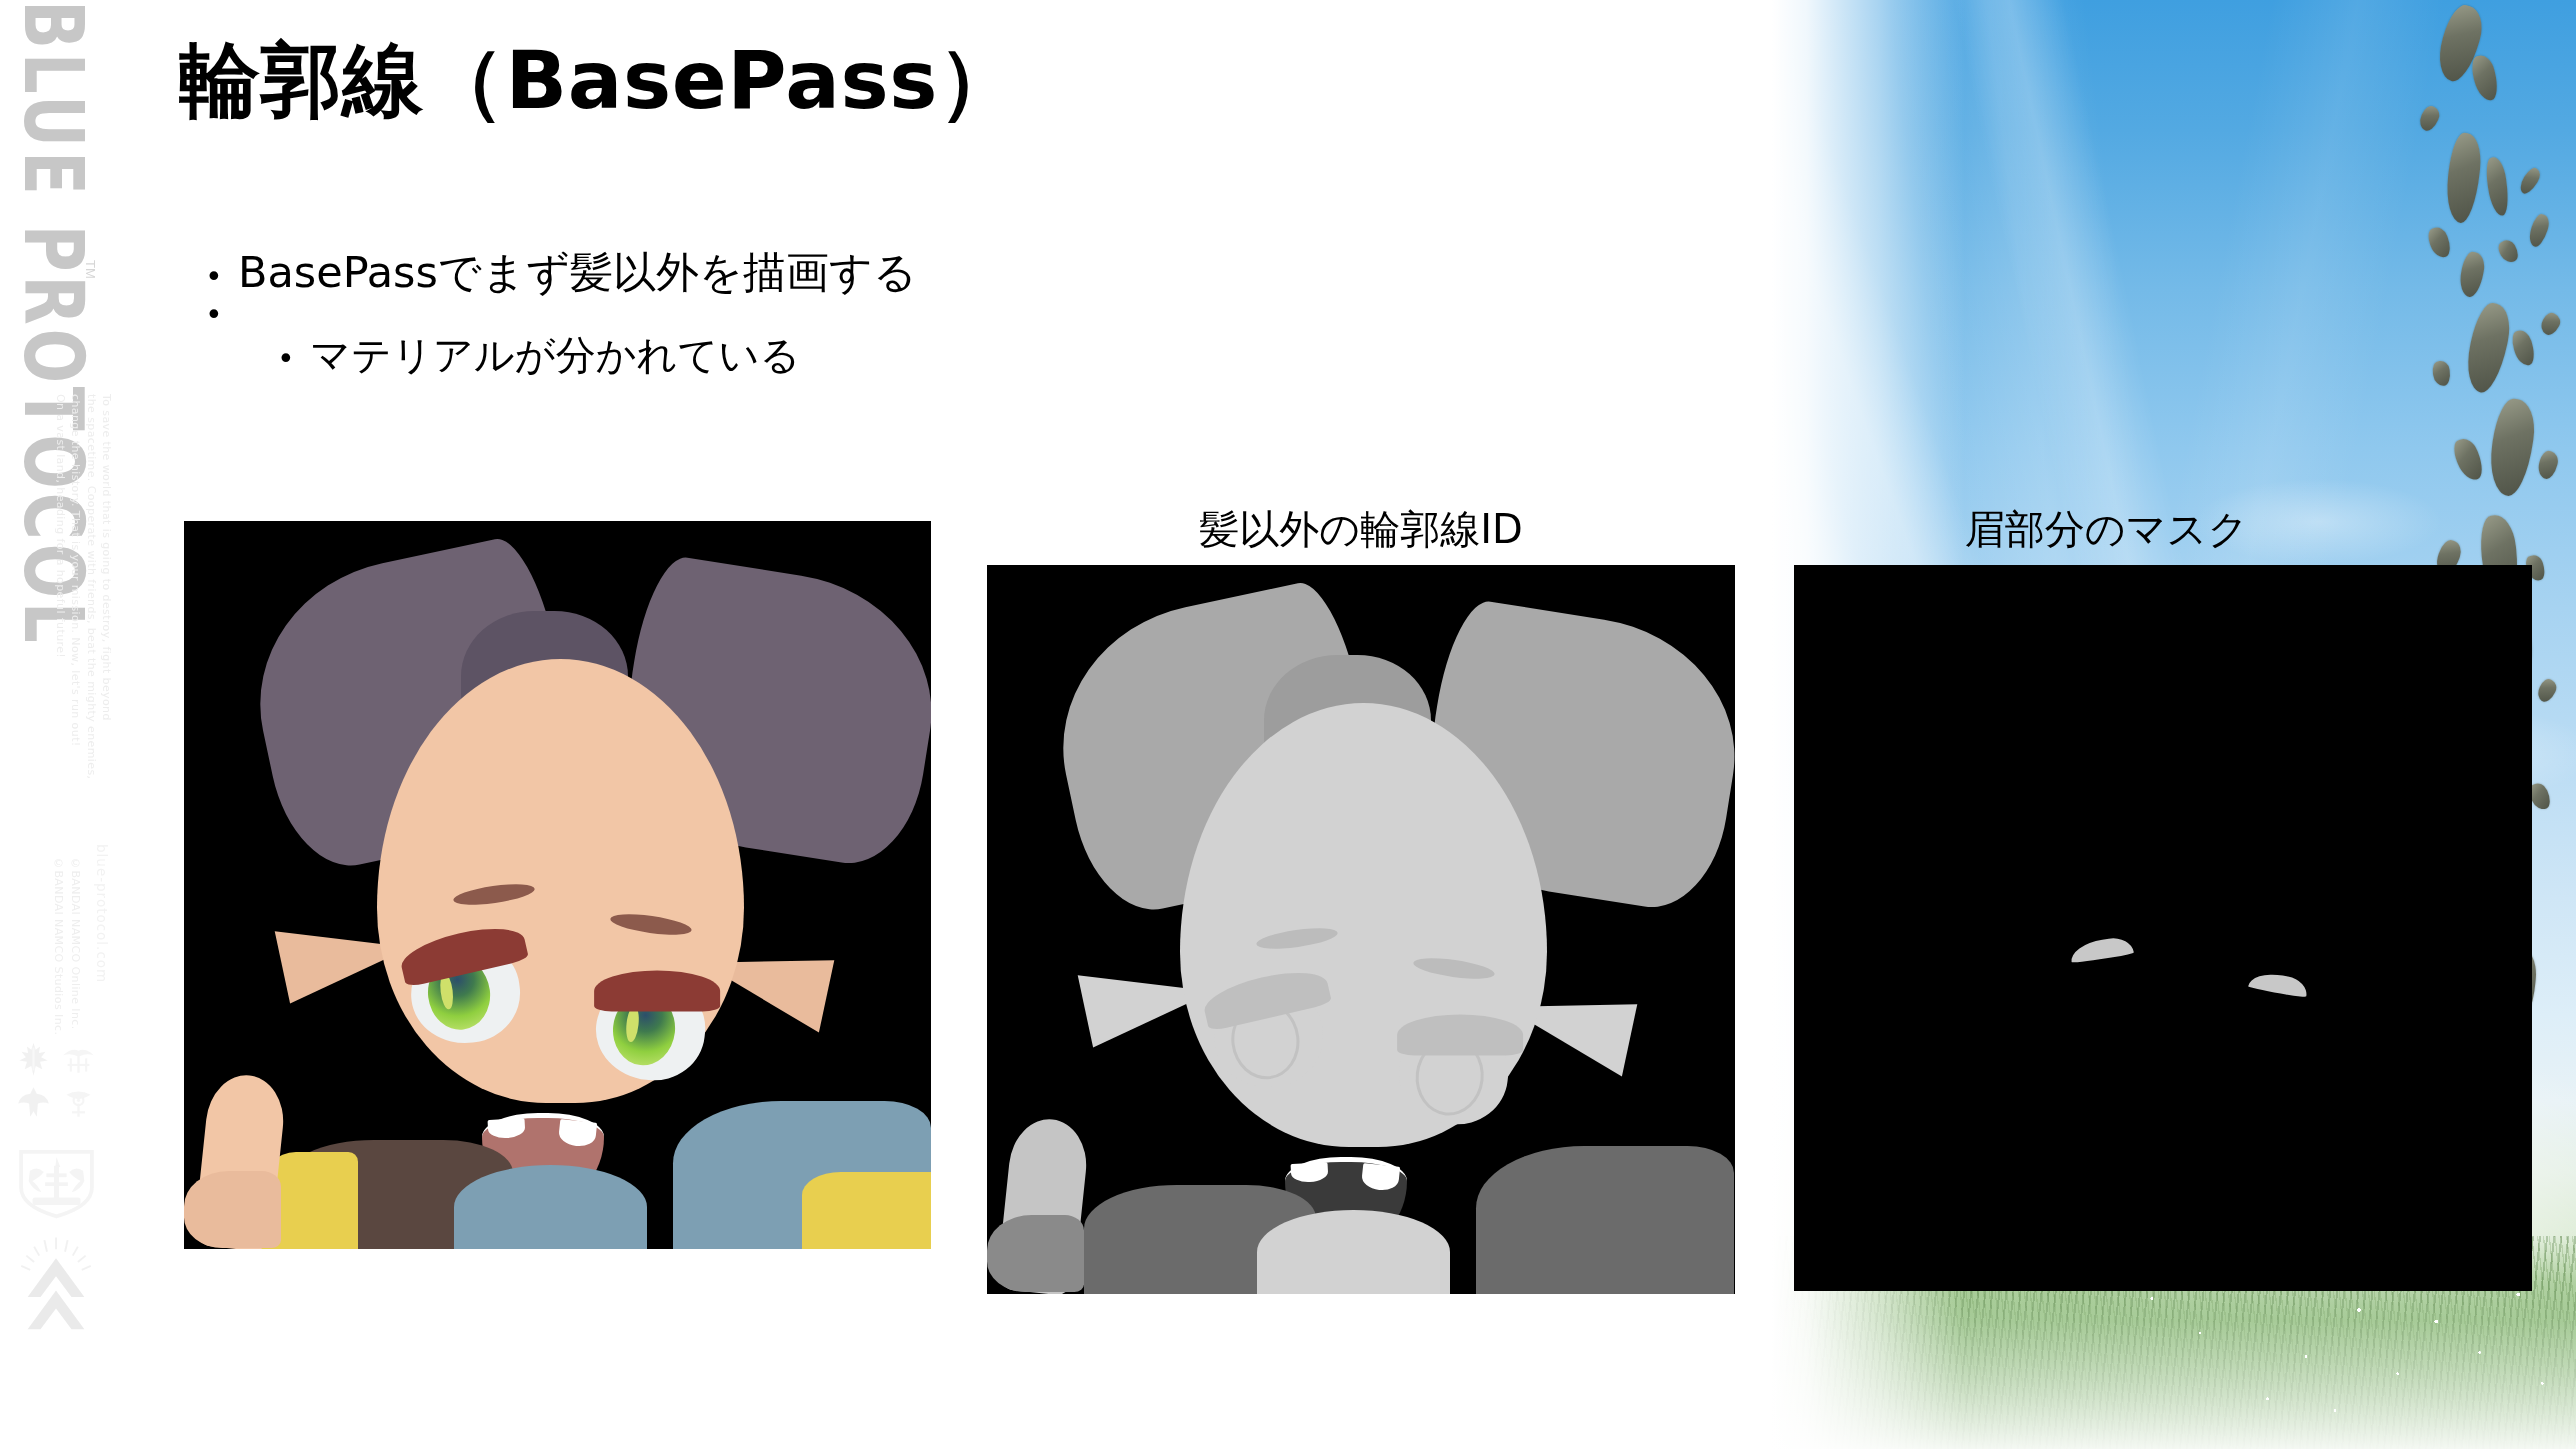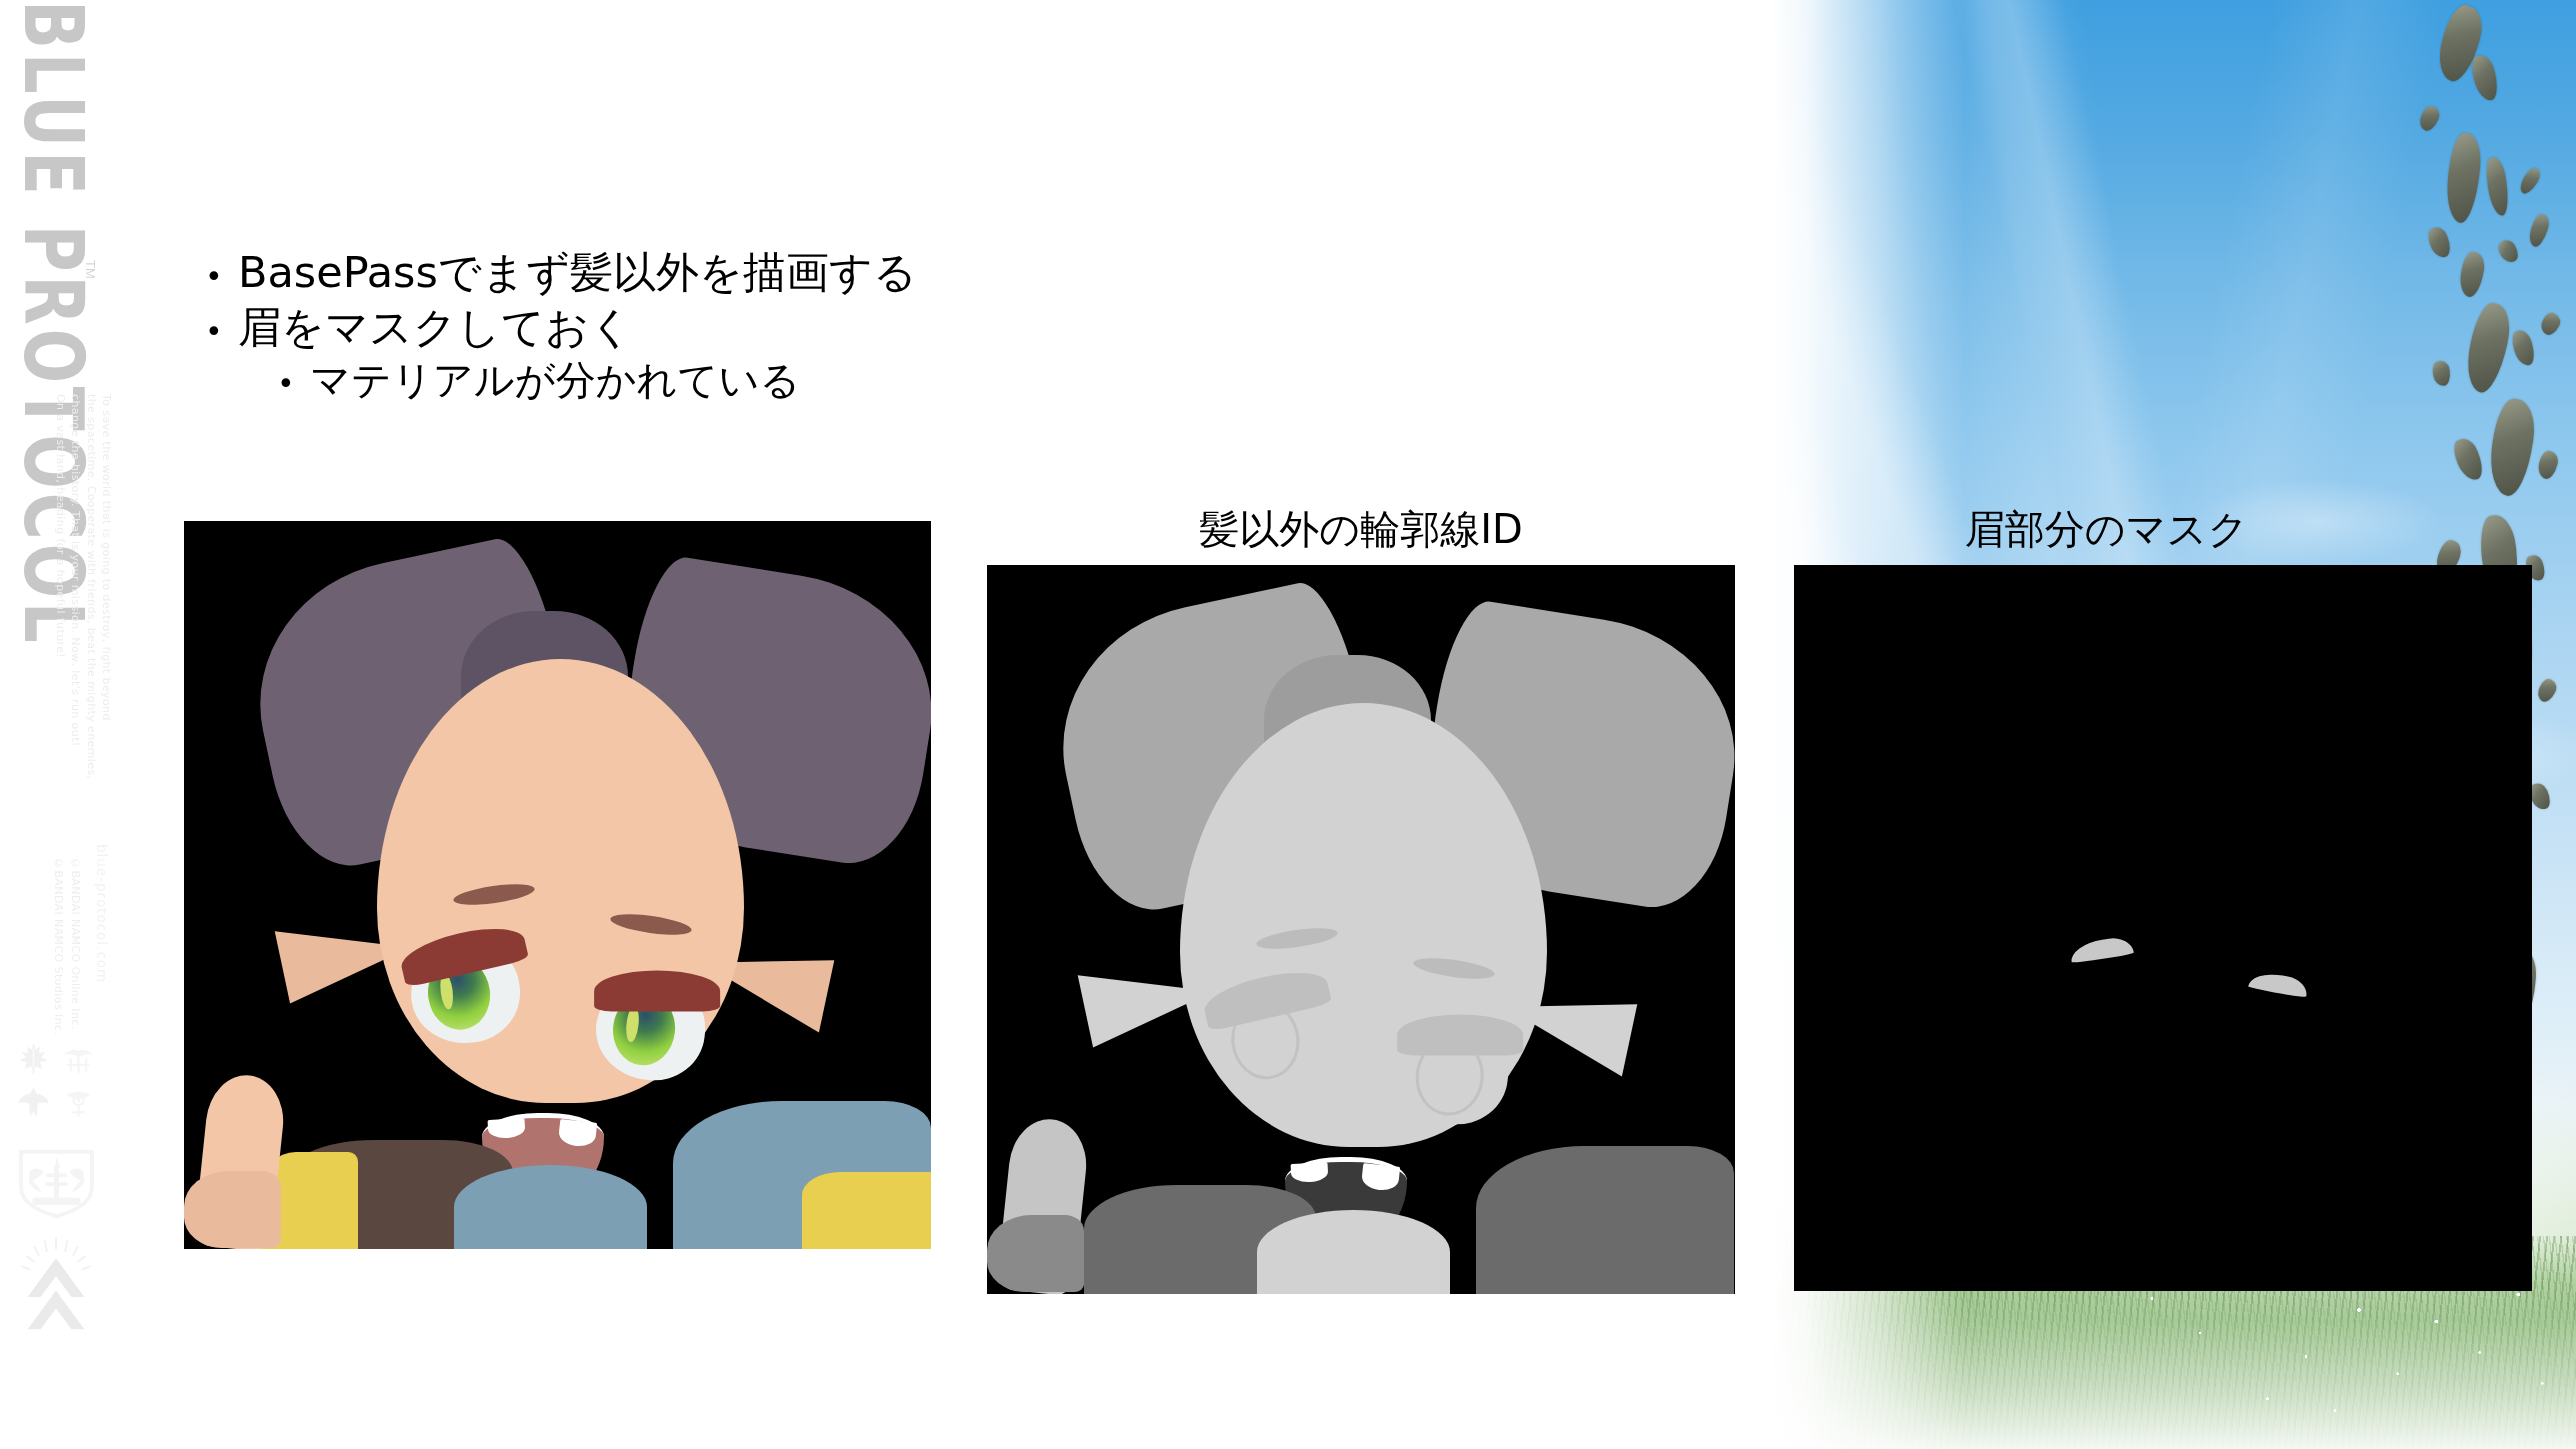--- a/index.html
+++ b/index.html
@@ -449,29 +449,29 @@
             <line x1="8" y1="48" x2="22" y2="54"></line>
               <line x1="116" y1="48" x2="102" y2="54"></line>
           </g>
           <path d="M62 36 L106 96 L86 96 L62 64 L38 96 L18 96 Z"></path>
           <path d="M62 86 L106 146 L86 146 L62 114 L38 146 L18 146 Z"></path>
         </svg>
       </div>
     </div>
   </div>
 
+  <div class="title">輪郭線（BasePass）</div>
 
   <div class="bullets">
     <div class="bullet-row">
       <span class="bullet-dot">•</span>
       <span class="bullet-text">BasePassでまず髪以外を描画する</span>
     </div>
     <div class="bullet-row">
       <span class="bullet-dot">•</span>
-      <span class="bullet-text">眉をマスクしておく</span>
     </div>
     <div class="bullet-row lvl2">
       <span class="bullet-dot">•</span>
       <span class="bullet-text">マテリアルが分かれている</span>
     </div>
   </div>
 
   <div class="figures">
 
     <div class="figure" id="fig-0">

